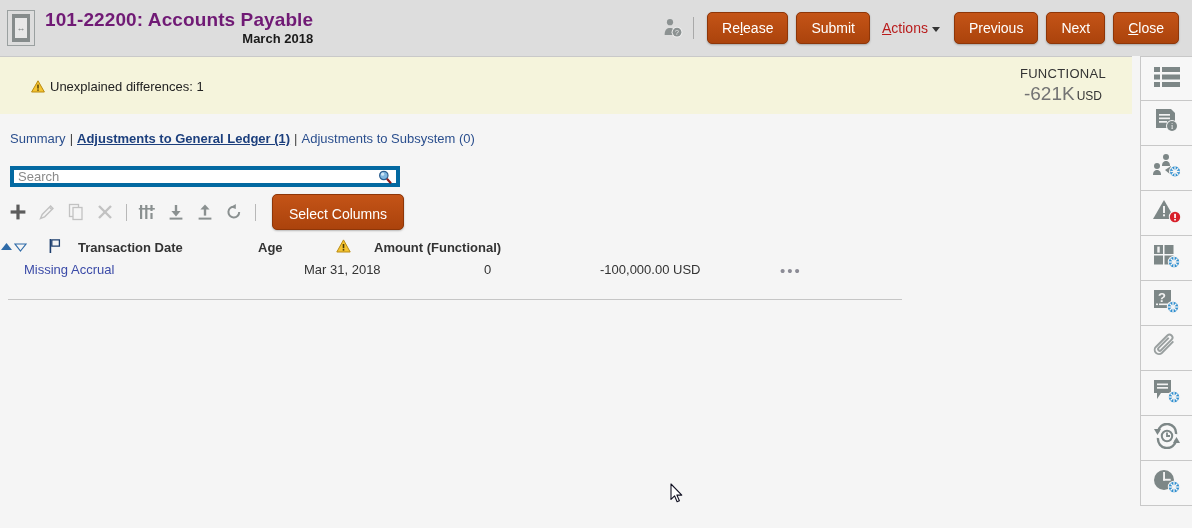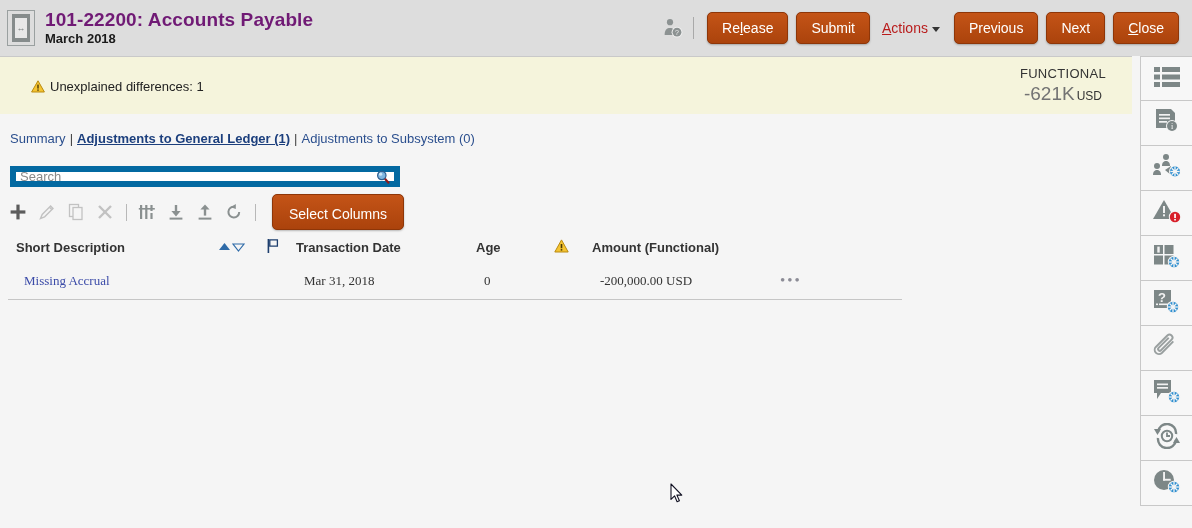--- a/index.html
+++ b/index.html
@@ -31,21 +31,21 @@
     width: 12px; height: 20px; background: #e8e8e8;
     display: flex; align-items: center; justify-content: center;
     font-size: 9px; color: #7b8181; line-height: 1;
   }
   .title-block { flex: none; }
   .title-main {
     font-size: 19px; font-weight: bold; color: #701a75; line-height: 22px;
     letter-spacing: 0.1px;
   }
   .title-sub {
-    font-size: 13px; font-weight: bold; color: #1a1a1a; line-height: 16px;
+    font-size: 13px; font-weight: bold; color: #1a1a1a; line-height: 16px; text-align: right;
   }
   .header-right {
     margin-left: auto; display: flex; align-items: center;
     padding-right: 13px; gap: 0;
   }
   .person-q-icon { width: 22px; height: 22px; margin-right: 9px; position: relative; }
   .hsep {
     width: 1px; height: 22px; background: #a9a9a9; margin-right: 13px;
   }
   .btn {
@@ -102,21 +102,21 @@
     position: absolute; left: 10px; top: 17px;
     font-size: 13px; white-space: nowrap;
   }
   .tabs a { color: #2b4f8e; text-decoration: none; cursor: pointer; }
   .tabs a.active { font-weight: bold; text-decoration: underline; color: #1c3f7d; }
   .tabs .sep { color: #444; margin: 0 4px; }
 
   .searchwrap {
     position: absolute; left: 10px; top: 52px;
     width: 390px; height: 21px;
-    border: 6px solid #0369a1; background: #ffffff;
+    border: 4px solid #0369a1; background: #ffffff;
     display: flex; align-items: center;
   }
   .searchwrap input {
     border: none; outline: none; width: 360px; height: 17px;
     font-size: 13px; font-family: "Liberation Sans", sans-serif;
     color: #333; padding-left: 4px; background: transparent;
   }
   .searchwrap input::placeholder { color: #8a8a8a; }
   .search-icon { margin-left: auto; margin-right: 4px; width: 14px; height: 14px; }
 
@@ -132,24 +132,24 @@
     margin-left: 6px; margin-right: 0; padding: 12px 16px 7px; font-size: 14px;
   }
 
   
   .grid { position: absolute; left: 0; top: 118px; width: 910px; }
   .grid-header {
     display: flex; align-items: center; height: 30px;
     font-size: 13px; font-weight: bold; color: #333;
   }
   .grid-row {
-    display: flex; align-items: center; height: 38px;
+    display: flex; align-items: flex-start; height: 38px;
     font-size: 13px; color: #333;
     border-bottom: 1px solid #c6c6c6;
-    margin-left: 8px; width: 894px; font-family: Liberation Serif, serif;
+    margin-left: 8px; width: 894px;
   }
   .c-desc   { width: 218px; padding-left: 16px; flex: none; }
   .c-sort   { width: 48px; flex: none; display: flex; align-items: center; gap: 1px; }
   .c-flag   { width: 30px; flex: none; }
   .c-date   { width: 180px; flex: none; }
   .c-age    { width: 78px; flex: none; }
   .c-warn   { width: 38px; flex: none; }
   .c-amount { width: 180px; flex: none; }
   .c-menu   { flex: 1; text-align: left; }
   .row-link { color: #3b4ba8; text-decoration: none; cursor: pointer; }
@@ -308,21 +308,20 @@
         </svg>
       </span>
 
       <span class="tsep"></span>
 
       <button class="btn btn-select-columns"><span>Select Columns</span></button>
     </div>
 
     <div class="grid">
       <div class="grid-header">
-        <div class="c-desc">Short Description</div>
         <div class="c-sort">
           <svg width="13" height="12" viewBox="0 0 13 12">
             <path d="M6.5 2 L12 9 L1 9 Z" fill="#2f6ba8"></path>
           </svg>
           <svg width="13" height="12" viewBox="0 0 13 12">
             <path d="M6.5 10 L12 3 L1 3 Z" fill="none" stroke="#2f6ba8" stroke-width="1.2"></path>
           </svg>
         </div>
         <div class="c-flag">
           <svg width="14" height="16" viewBox="0 0 14 16">
@@ -343,21 +342,21 @@
         <div class="c-menu"></div>
       </div>
 
       <div class="grid-row">
         <div class="c-desc"><a class="row-link">Missing Accrual</a></div>
         <div class="c-sort"></div>
         <div class="c-flag"></div>
         <div class="c-date">Mar 31, 2018</div>
         <div class="c-age">0</div>
         <div class="c-warn"></div>
-        <div class="c-amount">-200,000.00 USD</div>
+        <div class="c-amount">-100,000.00 USD</div>
         <div class="c-menu"><span class="dots">•••</span></div>
       </div>
     </div>
   </div>
 
   <div class="sidebar">
 
     <div class="side-btn">
       <span>
         <svg width="28" height="24" viewBox="0 0 28 24">

